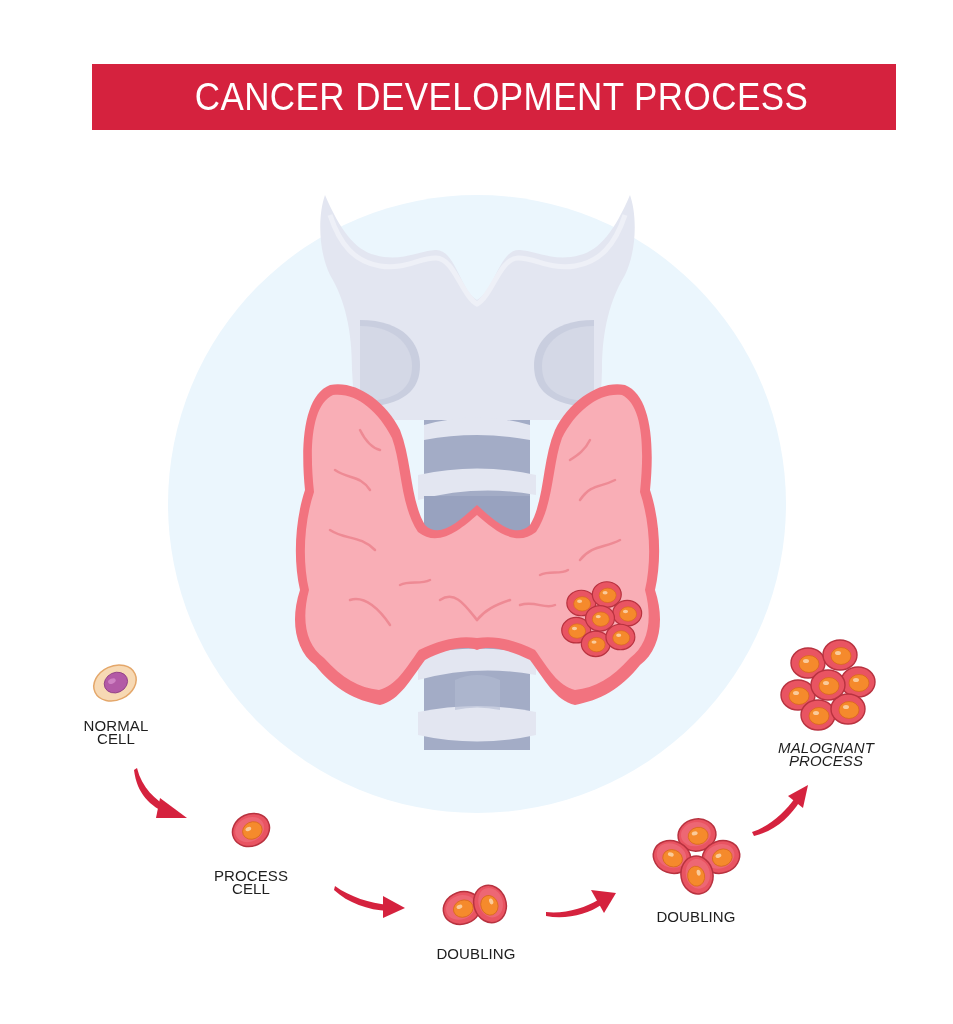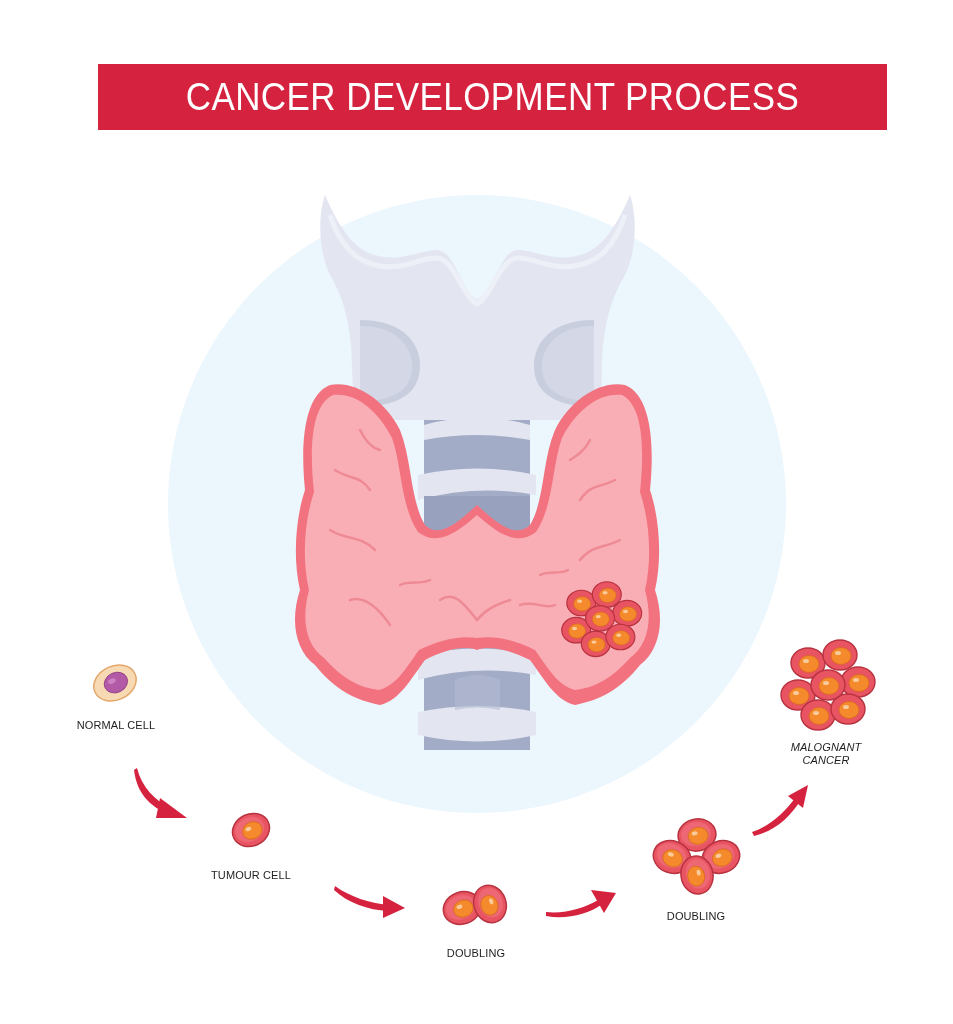--- a/index.html
+++ b/index.html
@@ -1,25 +1,25 @@
 <!DOCTYPE html>
 <html style="--accent: #d5223e;"><head>
 <meta charset="utf-8">
 <style>
   html, body { margin: 0; padding: 0; background: #ffffff; }
   body { width: 953px; height: 1024px; position: relative; overflow: hidden;
          font-family: "Liberation Sans", sans-serif; }
-  .title-bar { position: absolute; left: 98px; top: 64px; width: 789px; height: 66px;
-               background: var(--accent, #d5223e); display: flex; align-items: center; justify-content: center; }
+  .title-bar { position: absolute; left: 92px; top: 64px; width: 789px; height: 66px;
+               background: var(--accent, #d5223e); display: flex; align-items: center; justify-content: center; padding-left: 15px; }
   .title-text { color: #ffffff; font-size: 38px; letter-spacing: 0.5px; font-weight: 400;
                 font-family: "Liberation Sans", sans-serif; transform: scaleX(0.92); }
   .bg-circle { position: absolute; left: 168px; top: 195px; width: 618px; height: 618px;
                border-radius: 50%; background: #ebf6fd; }
   .illustration { position: absolute; left: 0; top: 0; width: 953px; height: 1024px; }
-  .label { position: absolute; font-size: 11px; color: #1e1e1e; text-align: center;
+  .label { position: absolute; font-size: 15px; color: #1e1e1e; text-align: center;
            font-family: "Liberation Sans", sans-serif; line-height: 13px; letter-spacing: 0.1px; }
 </style>
 </head>
 <body>
 
 <div class="title-bar">
   <span class="title-text">CANCER DEVELOPMENT PROCESS</span>
 </div>
 
 <div class="bg-circle"></div>
@@ -145,19 +145,19 @@
       <polygon points="591,890 616,893 604,913"></polygon>
     </g>
     <g>
       <path d="M752 832 C770 826 785 812 795 798 L800 801 C790 817 775 831 754 836 Z"></path>
       <polygon points="788,796 808,785 803,808"></polygon>
     </g>
   </g>
 </svg>
 
 <div class="label" style="left:68px; top:719px; width:96px;">NORMAL CELL</div>
-<div class="label" style="left:203px; top:869px; width:96px;">TUMOUR CELL</div>
+<div class="label" style="left:203px; top:869px; width:96px;">PROCESS CELL</div>
 <div class="label" style="left:428px; top:947px; width:96px;">DOUBLING</div>
 <div class="label" style="left:648px; top:910px; width:96px;">DOUBLING</div>
 <div class="label" style="left:778px; top:741px; width:96px;font-style:italic;">
   <div>MALOGNANT</div>
-  <div>CANCER</div>
+  <div>PROCESS</div>
 </div>
 
 </body></html>

